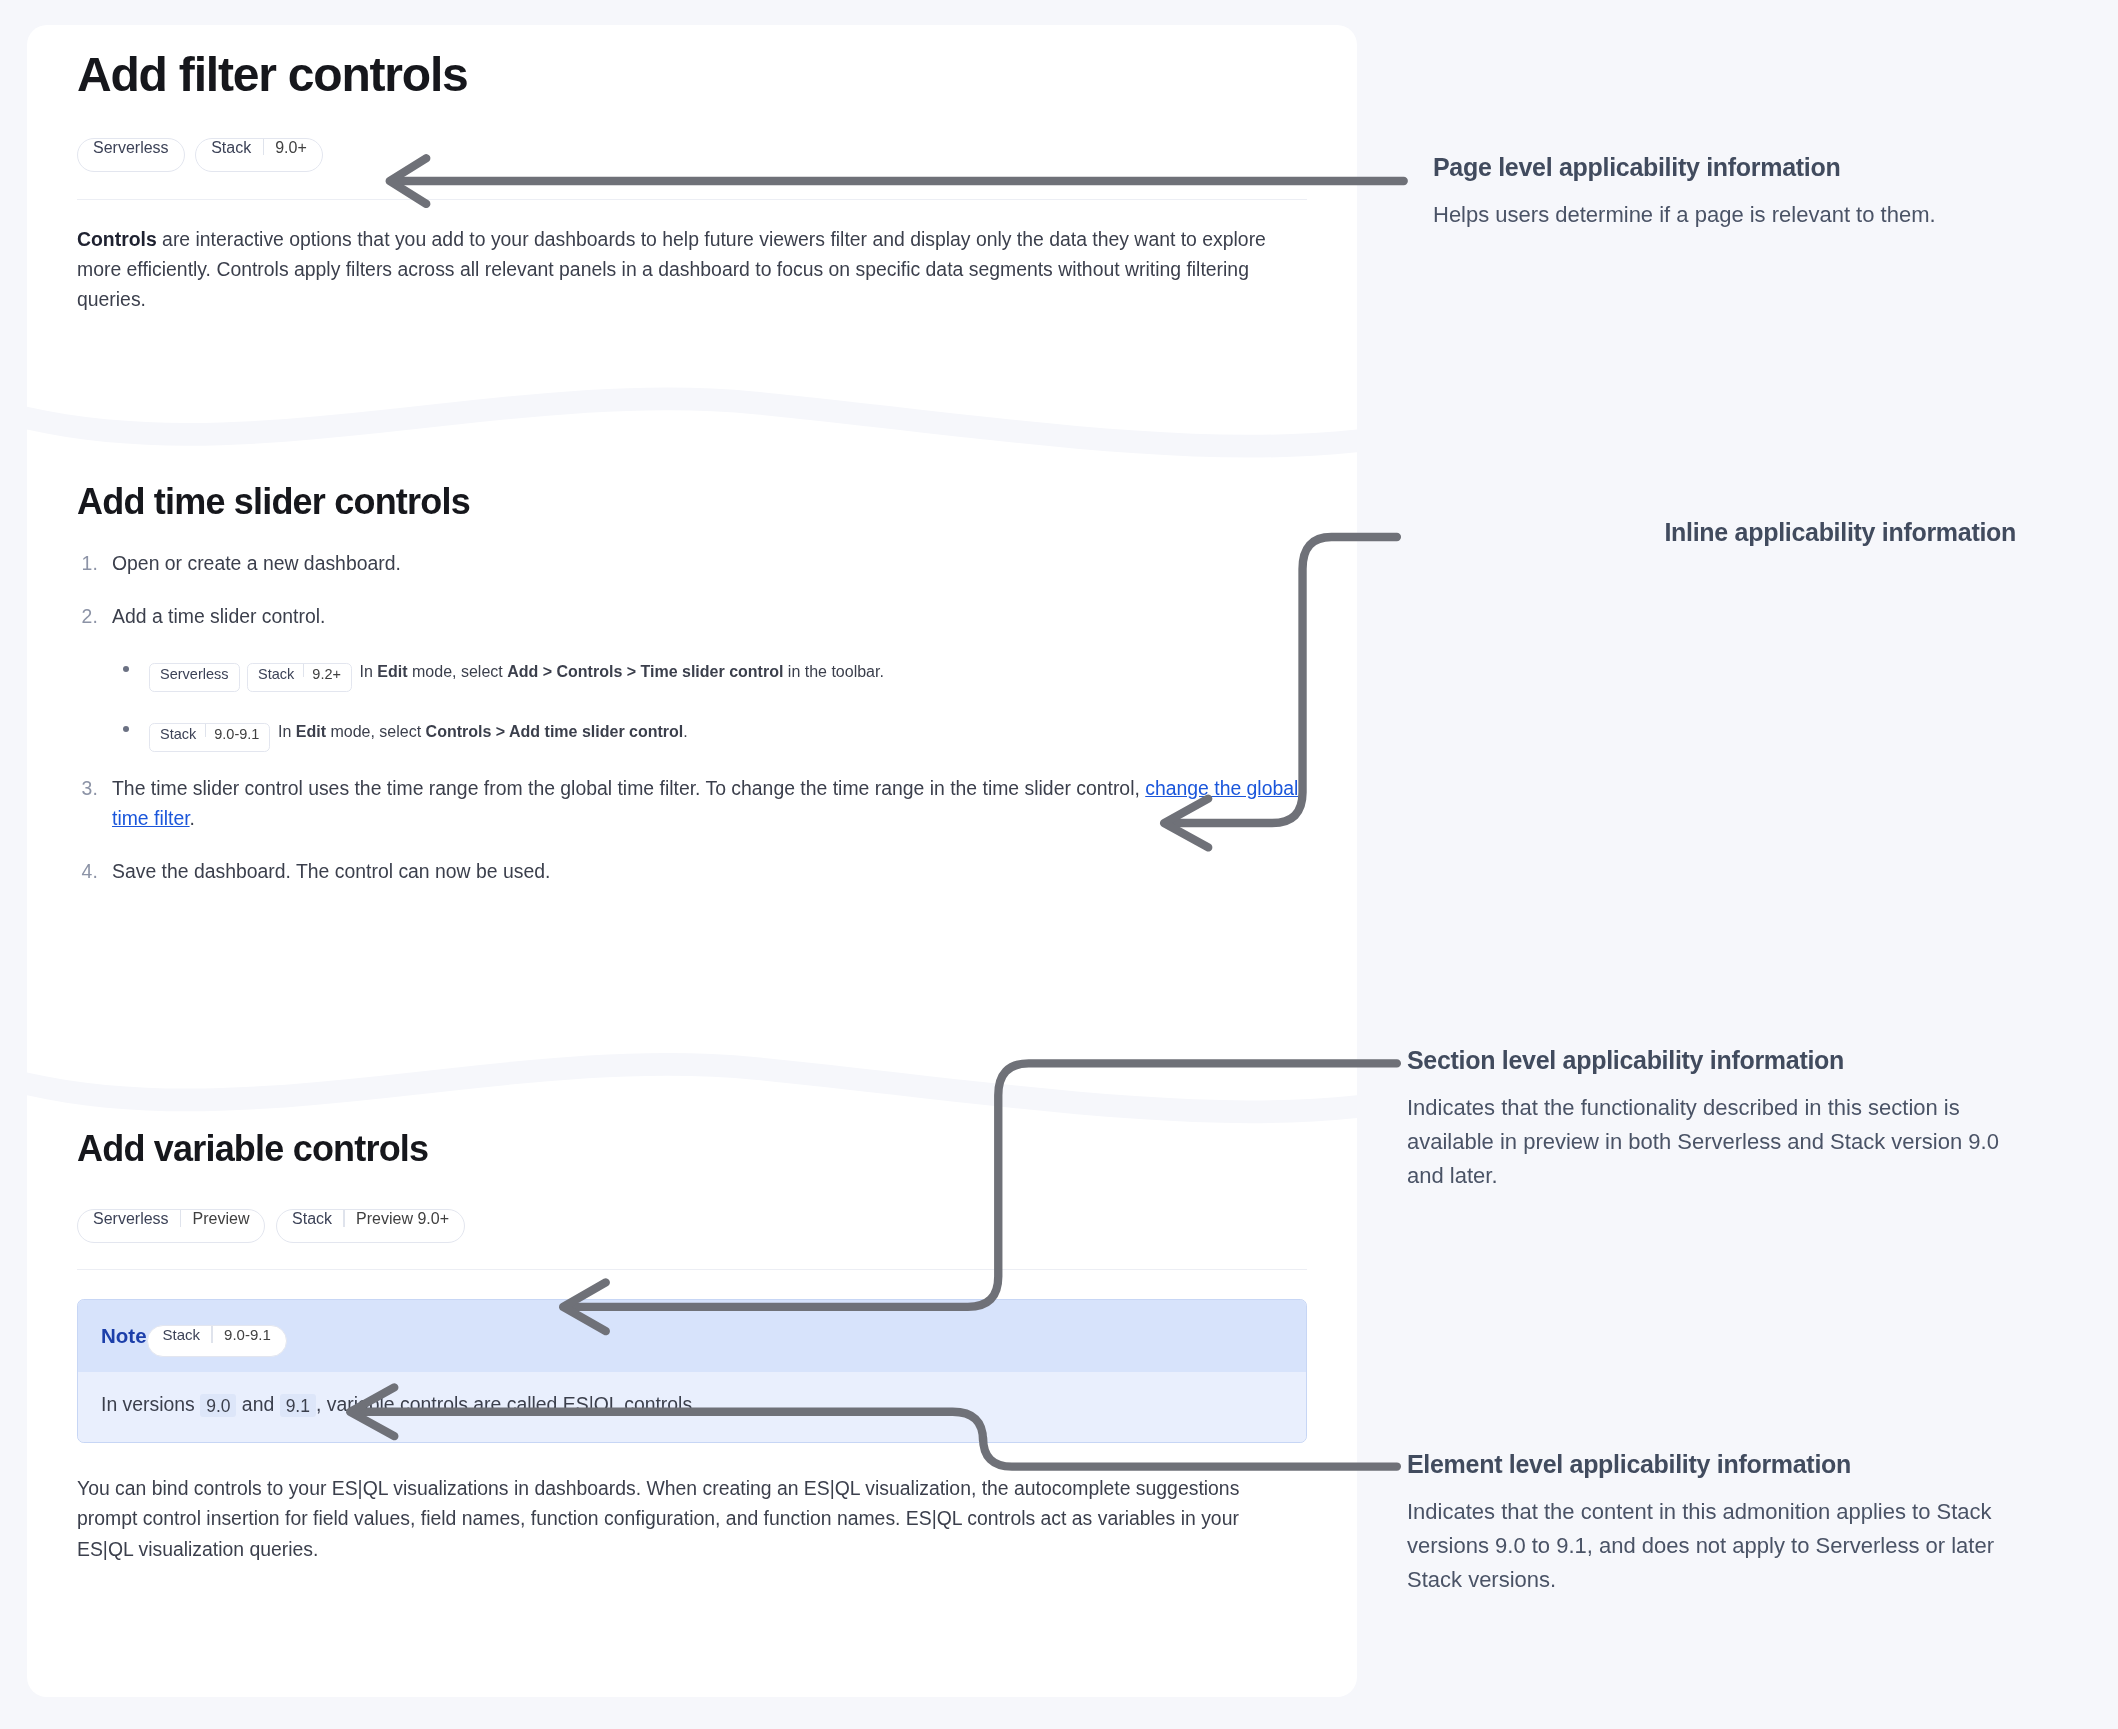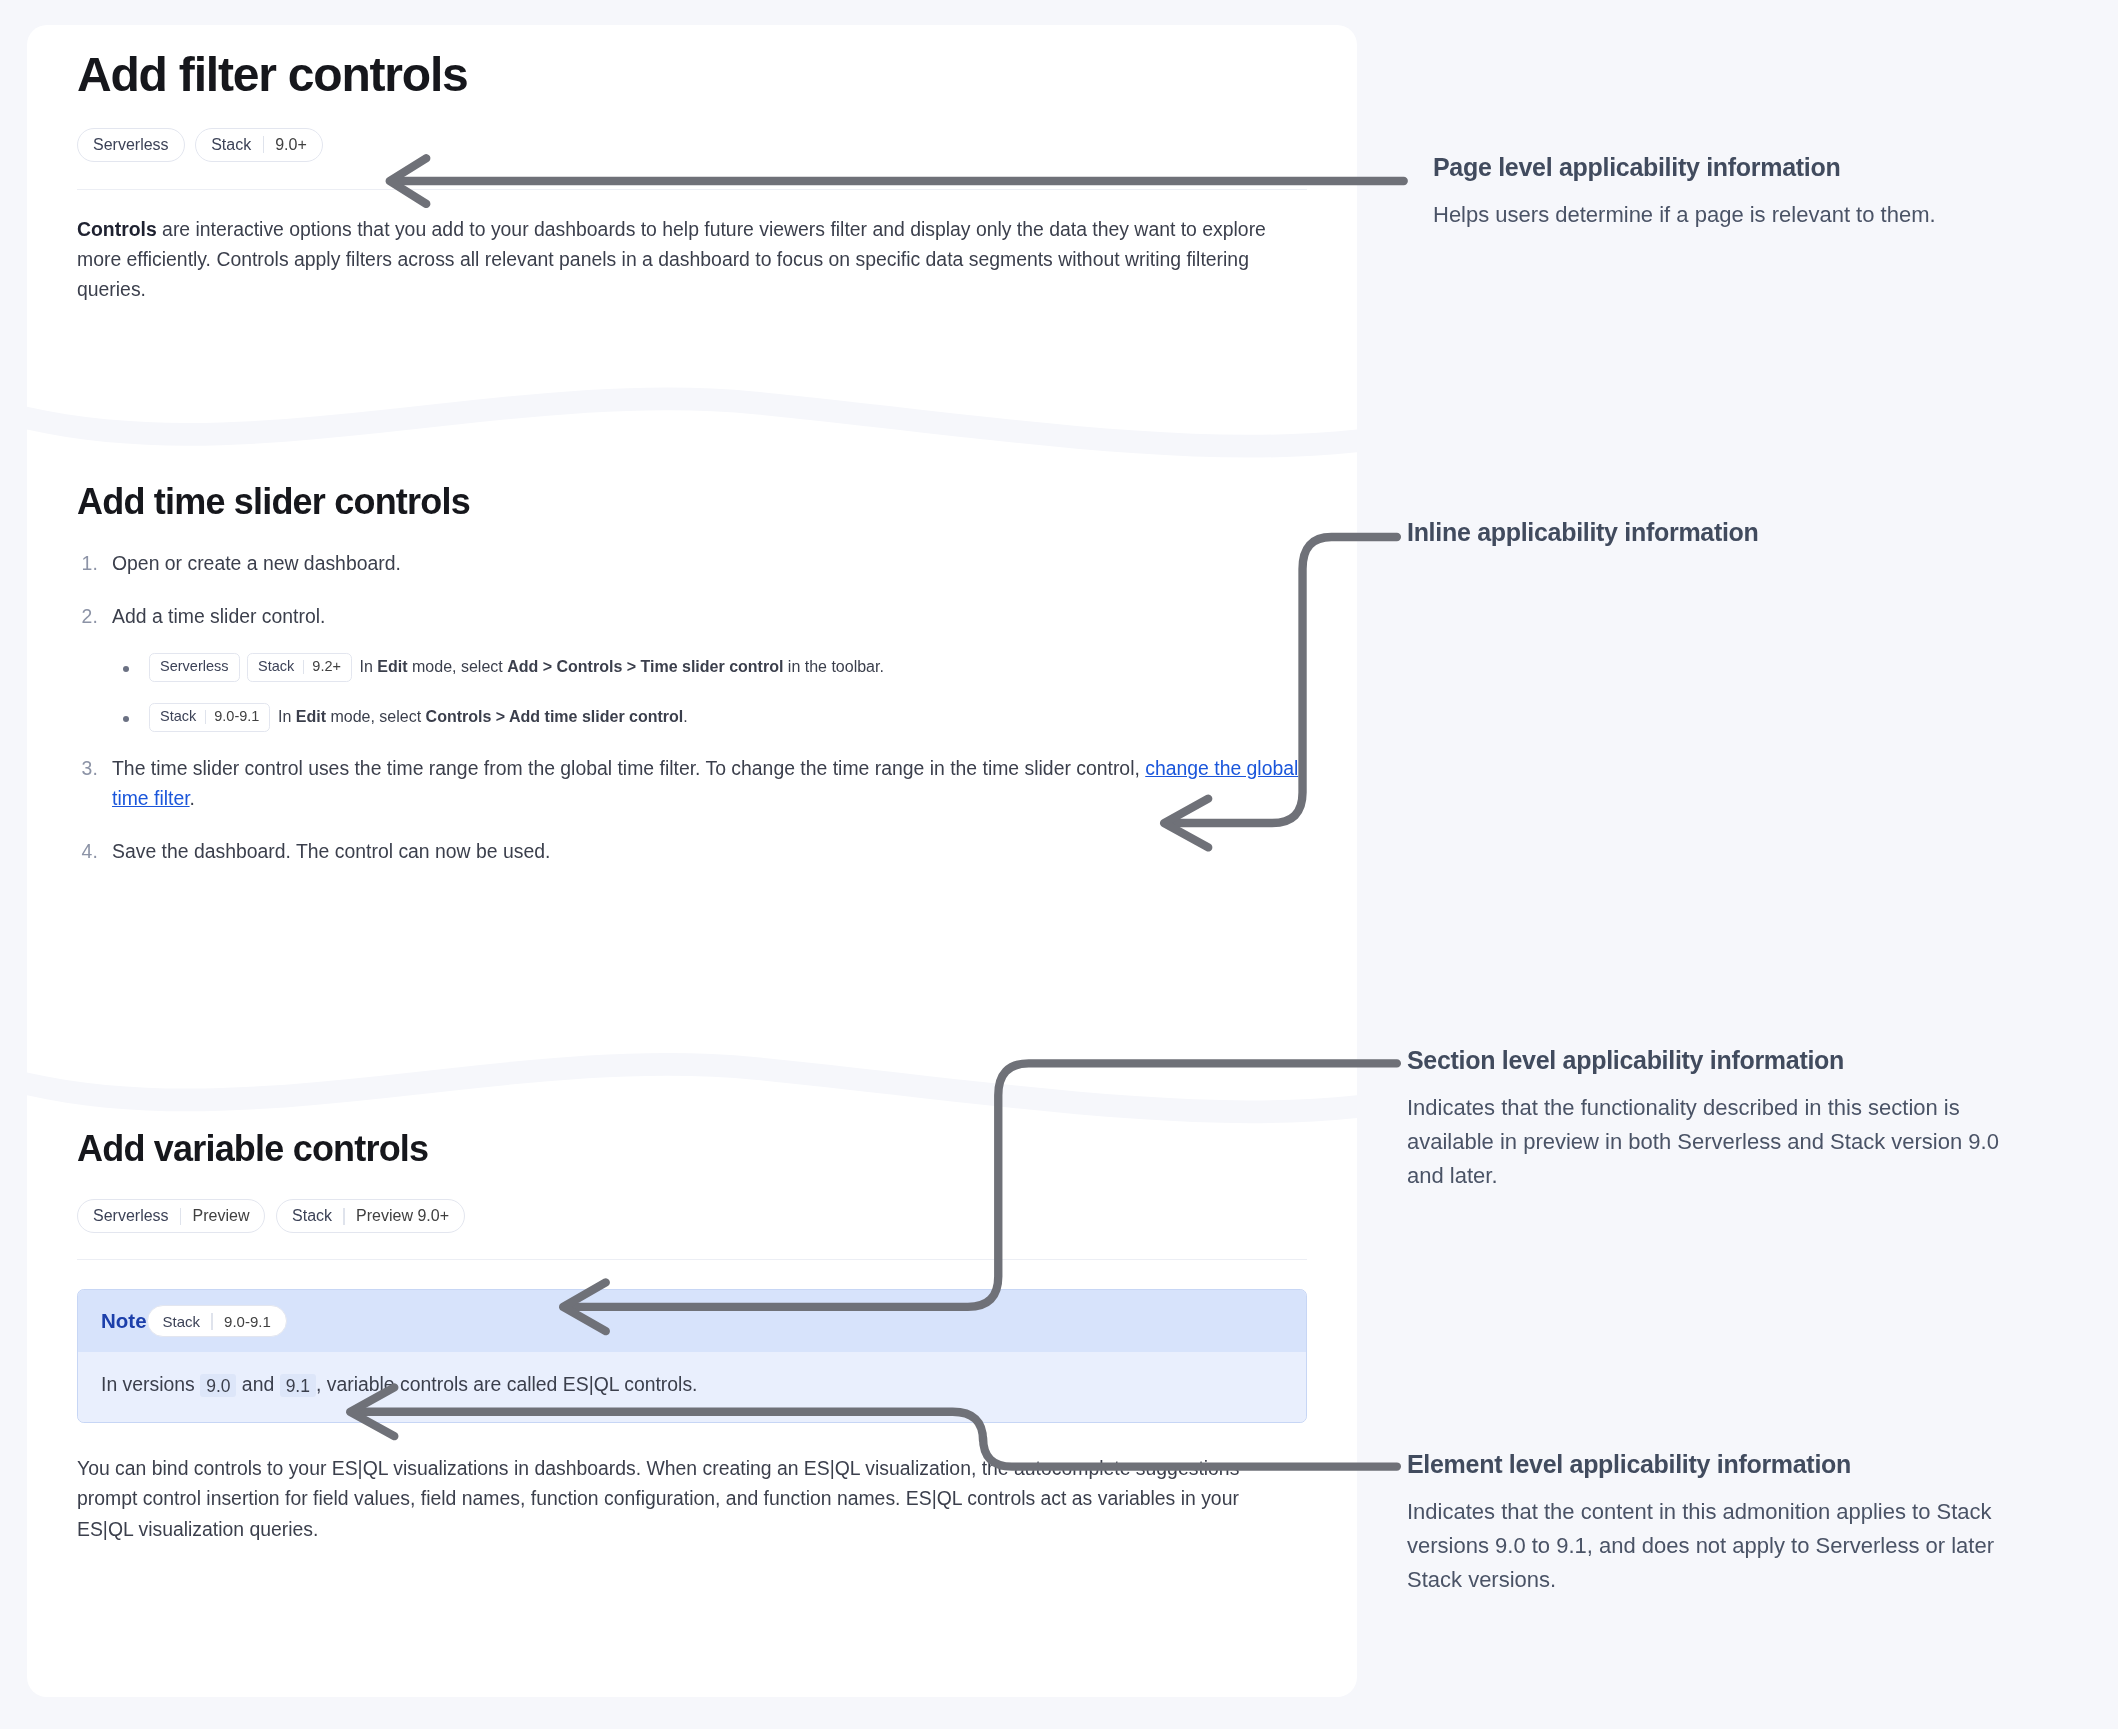--- a/index.html
+++ b/index.html
@@ -41,29 +41,29 @@
     line-height: 1.15;
     font-weight: 700;
     letter-spacing: -0.8px;
     color: #16171c;
   }
 
   
   .badge-row { display: flex; gap: 10.6px; align-items: center; }
   .badge {
     display: inline-flex;
-    align-items: center;
     border: 1.2px solid #e3e6ef;
     background: #fff;
     border-radius: 760px;
     height: 34px;
     padding: 0 15px;
     font-size: 16px;
     color: #3c4257;
     white-space: nowrap;
+    margin-top: 10px;
   }
   .badge .sep {
     width: 1.2px; height: 16.7px;
     background: #dfe3ec;
     margin: 0 11.4px;
     display: inline-block;
   }
   .badge .ver { color: #404040; }
   .badge.sq { border-radius: 5.3px; height: 29px; padding: 0 10px; font-size: 14.5px; }
   .badge.sq .sep { margin: 0 8.4px; height: 13.7px; }
@@ -297,21 +297,21 @@
       </div>
     </div>
 
   </div>
 
   <div class="ann" style="left:1433px; top:152px;">
     <h3>Page level applicability information</h3>
     <p>Helps users determine if a page is relevant to them.</p>
   </div>
 
-  <div class="ann" style="left:1407px; top:517px;">
+  <div class="ann" style="left:1407px; top:517px;text-align:right;">
     <h3>Inline applicability information</h3>
   </div>
 
   <div class="ann" style="left:1407px; top:1045px;">
     <h3>Section level applicability information</h3>
     <p>Indicates that the functionality described in this section is available in preview in both Serverless and Stack version 9.0 and later.</p>
   </div>
 
   <div class="ann" style="left:1407px; top:1449px;">
     <h3>Element level applicability information</h3>

